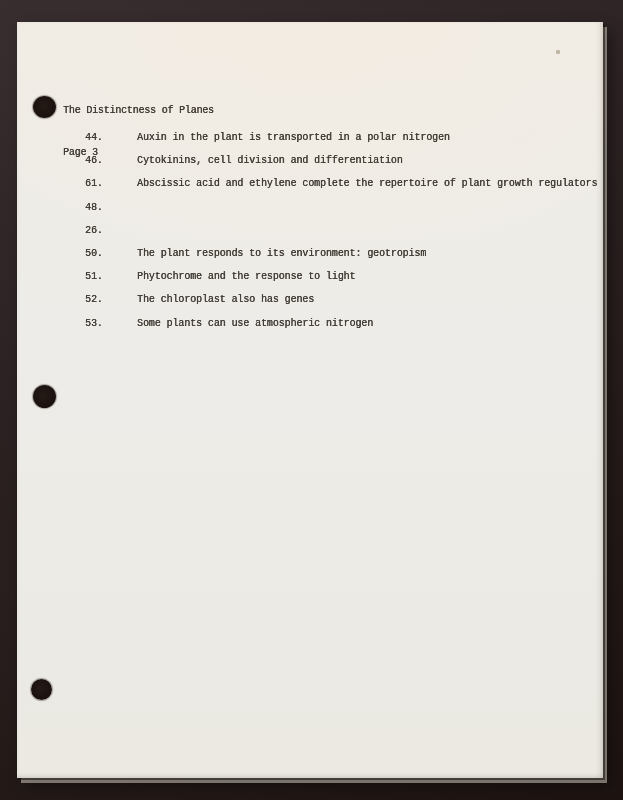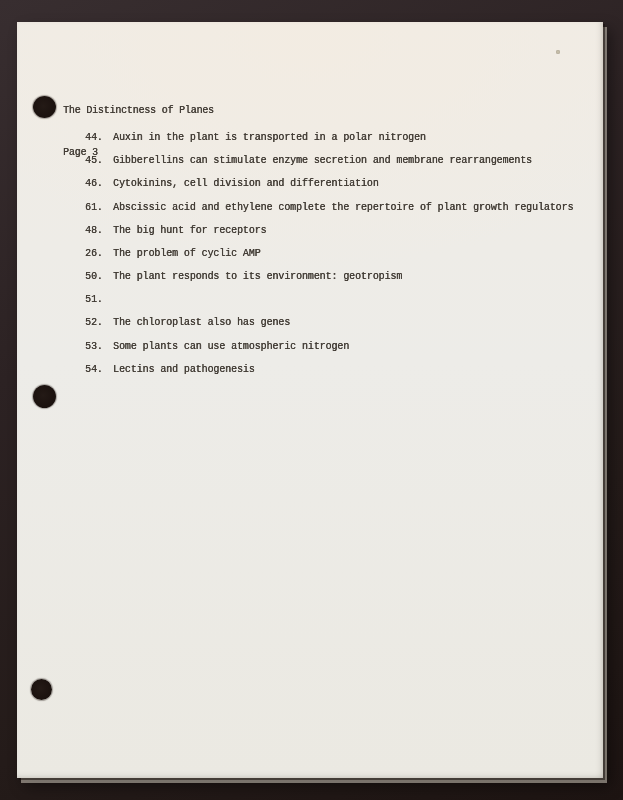--- a/index.html
+++ b/index.html
@@ -51,24 +51,25 @@
   .list{
     position:absolute;
     left:68px;top:104px;
     color:var(--ink);
     font-size:10px;
     letter-spacing:-0.1px;
     text-shadow:0.3px 0 0 currentColor;
   }
   .row{
     display:flex;
-    align-items:flex-end;
+    align-items:center;
     height:23.2px;
     line-height:23.2px;
     white-space:pre;
+    gap:24px;
   }
   .num{display:inline-block;width:28px;flex:0 0 28px;}
   .speck{
     position:absolute;
     left:539px;top:28px;
     width:4px;height:4px;
     border-radius:50%;
     background:#c6bfab;
     box-shadow:inset 0 0 1px rgba(90,80,60,.6);
   }
@@ -87,53 +88,44 @@
     <div>The Distinctness of Planes</div>
     <div>Page 3</div>
   </div>
 
   <div class="list">
     <div class="row">
       <span class="num">44.</span>
       <span>Auxin in the plant is transported in a polar nitrogen</span>
     </div>
     <div class="row">
-      <span class="num">45.</span>
-      <span>Gibberellins can stimulate enzyme secretion and membrane rearrangements</span>
-    </div>
-    <div class="row">
       <span class="num">46.</span>
       <span>Cytokinins, cell division and differentiation</span>
     </div>
     <div class="row">
       <span class="num">61.</span>
       <span>Abscissic acid and ethylene complete the repertoire of plant growth regulators</span>
     </div>
     <div class="row">
       <span class="num">48.</span>
-      <span>The big hunt for receptors</span>
     </div>
     <div class="row">
       <span class="num">26.</span>
-      <span>The problem of cyclic AMP</span>
     </div>
     <div class="row">
       <span class="num">50.</span>
       <span>The plant responds to its environment: geotropism</span>
     </div>
     <div class="row">
       <span class="num">51.</span>
+      <span>Phytochrome and the response to light</span>
     </div>
     <div class="row">
       <span class="num">52.</span>
       <span>The chloroplast also has genes</span>
     </div>
     <div class="row">
       <span class="num">53.</span>
       <span>Some plants can use atmospheric nitrogen</span>
     </div>
-    <div class="row">
-      <span class="num">54.</span>
-      <span>Lectins and pathogenesis</span>
-    </div>
   </div>
 
 </div>
 
 </body></html>

